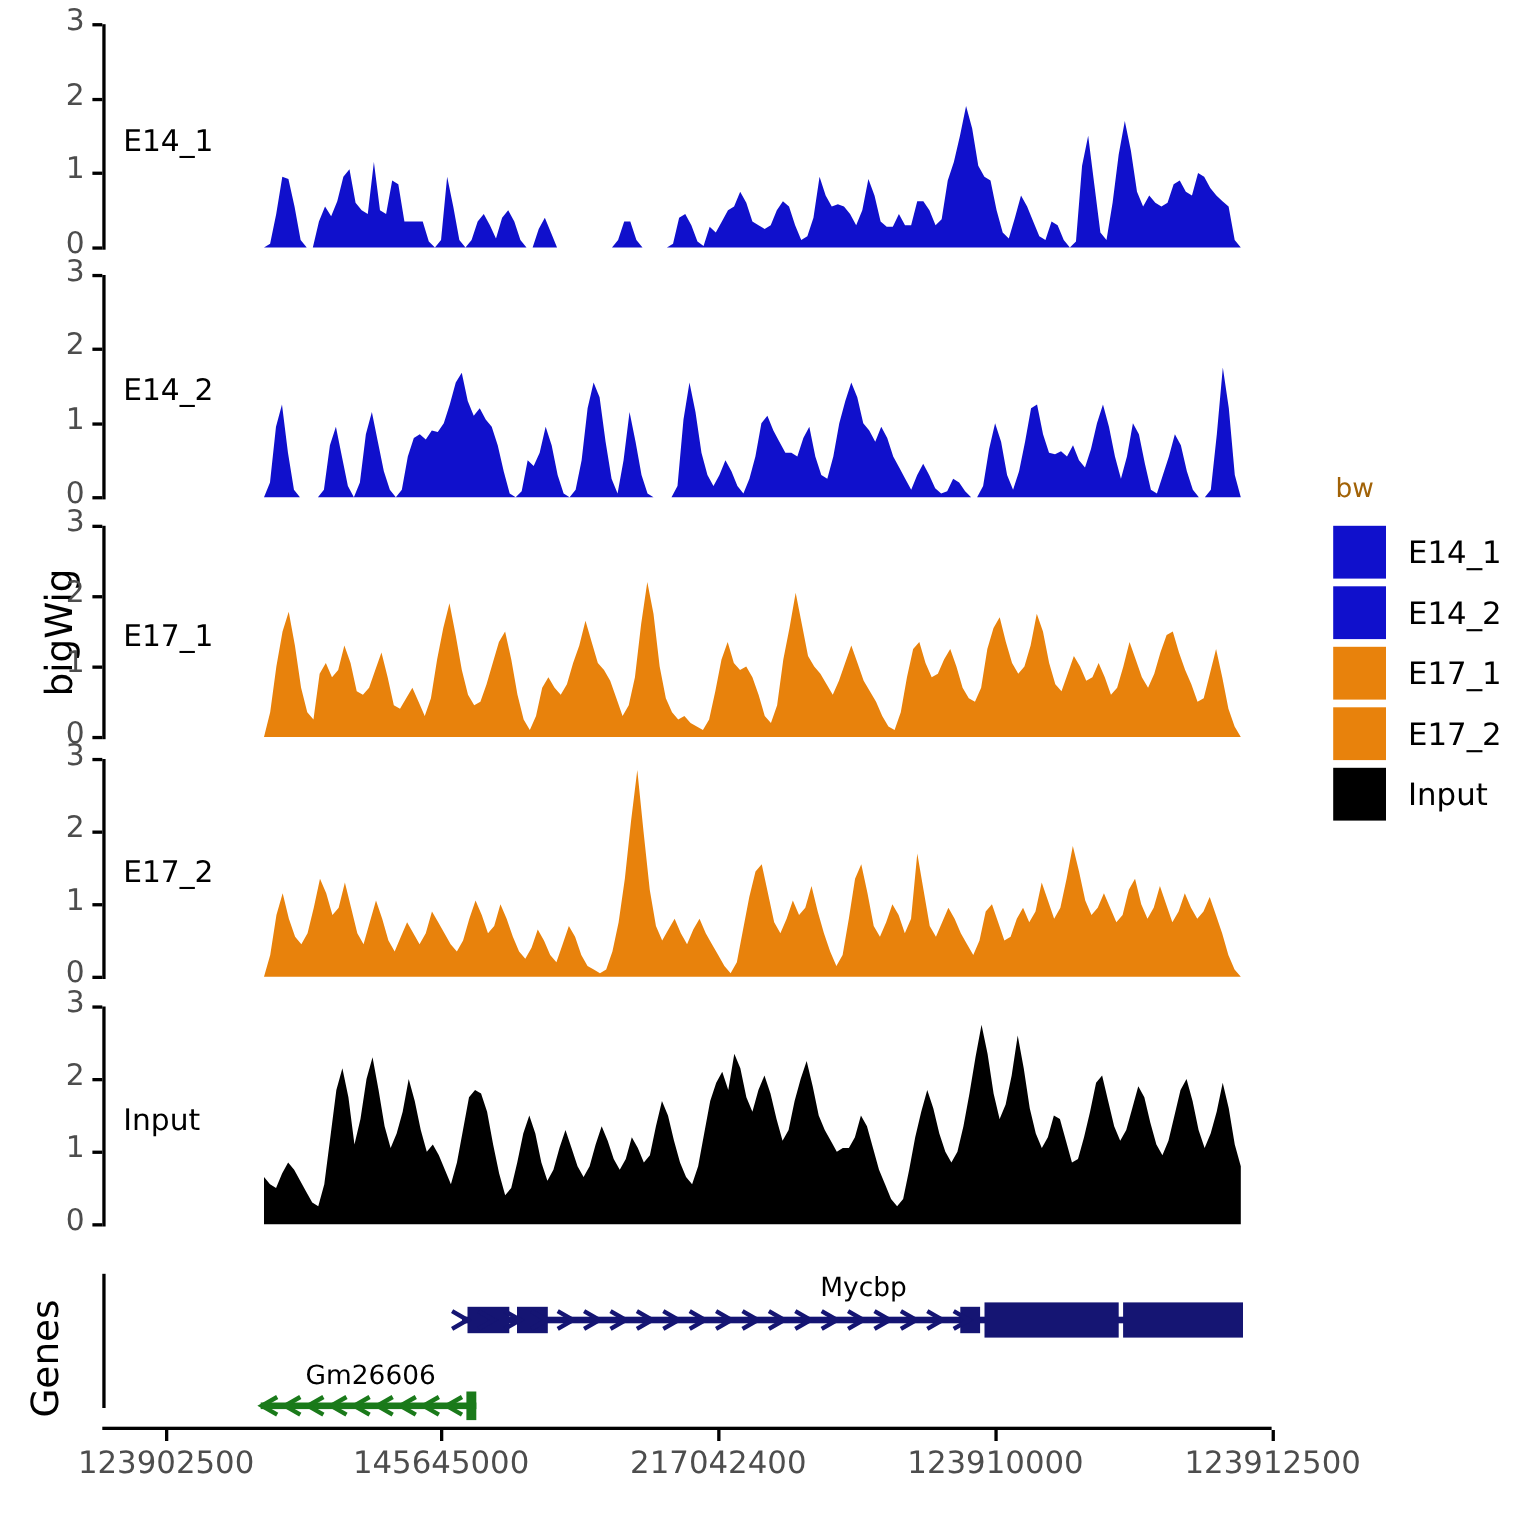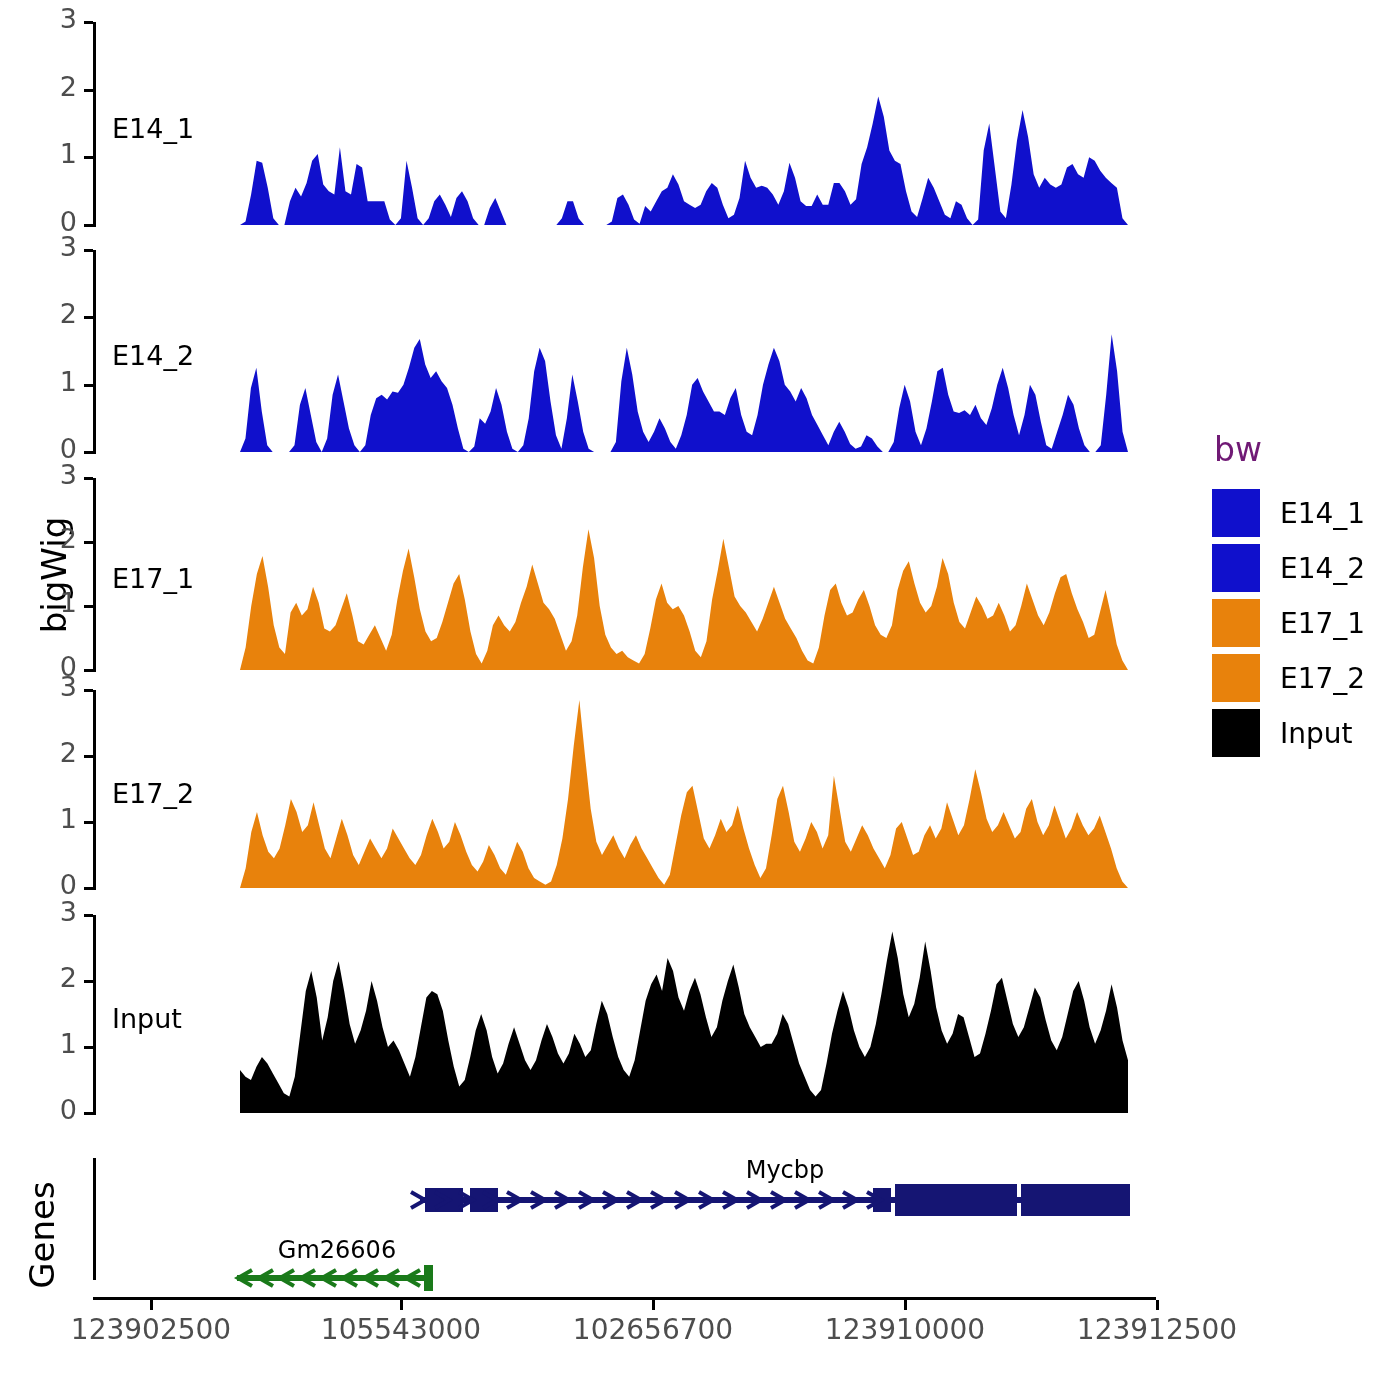--- a/index.html
+++ b/index.html
@@ -46,21 +46,21 @@
     position:absolute; top:1313px; color:#4d4d4d; font-size:28px;
     transform:translateX(-50%); white-space:nowrap;
   }
   #xaxis-title{
     position:absolute; top:1353px; left:93px; width:1063px;
     text-align:center; color:#000; font-size:34px;
   }
 
   
   #legend{ position:absolute; left:1212px; top:430px; width:180px; }
-  #legend-title{ color:#701a75; font-size:33px; margin:0 0 18px 2px; }
+  #legend-title{ color:#a16207; font-size:24px; margin:0 0 18px 2px; }
   .legend-row{ display:flex; align-items:center; height:52px; margin-bottom:3px; }
   .legend-swatch{ width:48px; height:48px; flex:0 0 48px; }
   .legend-label{ margin-left:20px; font-size:28px; color:#000; white-space:nowrap; }
 </style>
 </head>
 <body>
 
 <div id="root">
 
   <div class="rot-title" id="bigwig-title">bigWig</div>
@@ -187,23 +187,23 @@
         <path d="M 420 120 L 406 128 L 420 136" stroke="#1a7a1a" stroke-width="4" fill="none"></path>
         <text x="337" y="108" fill="#000" font-size="24" font-family="&quot;DejaVu Sans&quot;,&quot;Liberation Sans&quot;,sans-serif" text-anchor="middle">Gm26606</text>
       </svg>
   </div>
 
   <div id="xaxis-line"></div>
   <div id="xticks">
       <div class="xtick" style="left: 150px;"></div>
       <div class="xticklabel" style="left: 151px;">123902500</div>
       <div class="xtick" style="left: 400px;"></div>
-      <div class="xticklabel" style="left: 401px;">105543000</div>
+      <div class="xticklabel" style="left: 401px;">145645000</div>
       <div class="xtick" style="left: 652px;"></div>
-      <div class="xticklabel" style="left: 653px;">102656700</div>
+      <div class="xticklabel" style="left: 653px;">217042400</div>
       <div class="xtick" style="left: 904px;"></div>
       <div class="xticklabel" style="left: 905px;">123910000</div>
       <div class="xtick" style="left: 1156px;"></div>
       <div class="xticklabel" style="left: 1157px; text-align: right;">123912500</div>
     </div>
 
   <div id="legend">
     <div id="legend-title">bw</div>
     <div id="legend-items">
         <div class="legend-row">

